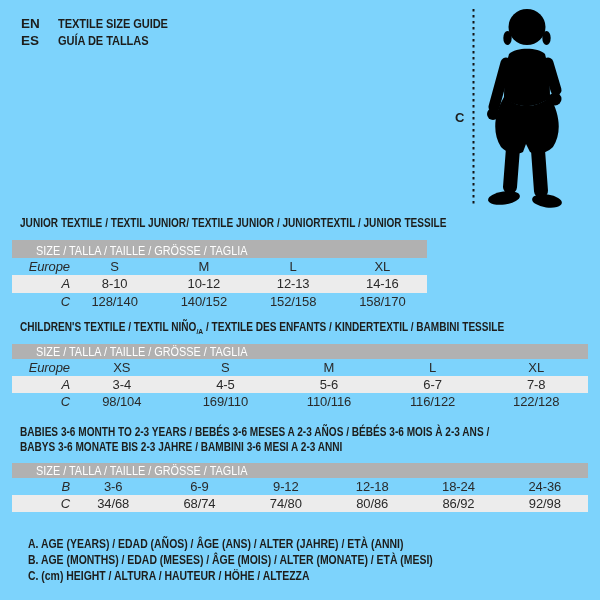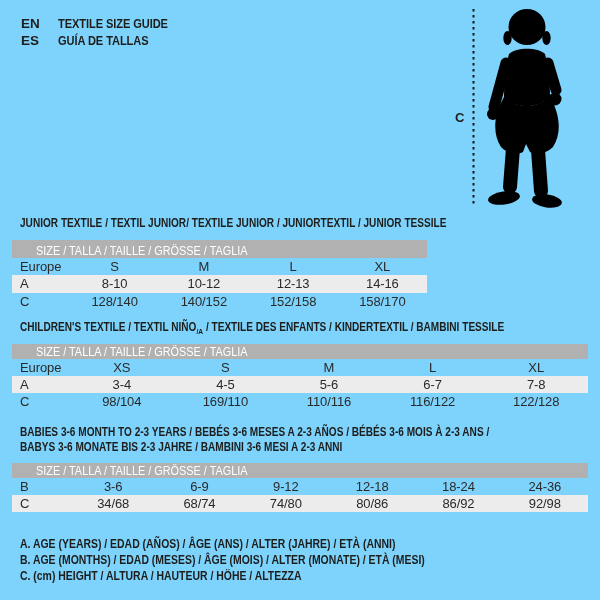--- a/index.html
+++ b/index.html
@@ -27,25 +27,25 @@
   
   .size-table { position:absolute; left:12px; }
   .size-bar { background:var(--bar-gray,#b1b1b1); display:flex; align-items:flex-end; padding-left:24px; }
   .size-bar-label { color:var(--bar-text,#ffffff); font-size:12.5px; white-space:nowrap;
                     transform:scaleX(0.87); transform-origin:0 50%; }
   .t1 .size-bar { height:18px; }
   .t2 .size-bar, .t3 .size-bar { height:14.5px; }
   table { border-collapse:collapse; table-layout:fixed; width:100%; }
   td { font-size:13px; height:17.3px; padding:0; text-align:center; vertical-align:middle;
        color:#2a2a2a; letter-spacing:-0.1px; white-space:nowrap; }
-  td.lbl { text-align:left; padding-left:8px; }
+  td.lbl { text-align:right; padding-left:8px;font-style:italic; }
   tbody tr:nth-child(even) { background:var(--stripe-gray,#ececec); }
 
   
-  .notes { position:absolute; left:20px; top:536px; }
+  .notes { position:absolute; left:28px; top:536px; }
   .note-line { height:16px; line-height:16px; font-weight:700; font-size:12px;
                white-space:nowrap; transform:scaleX(0.87); transform-origin:0 50%; }
 </style>
 </head>
 <body>
 
 <div class="canvas">
 
   <div class="langs">
     <div class="lang-row">

